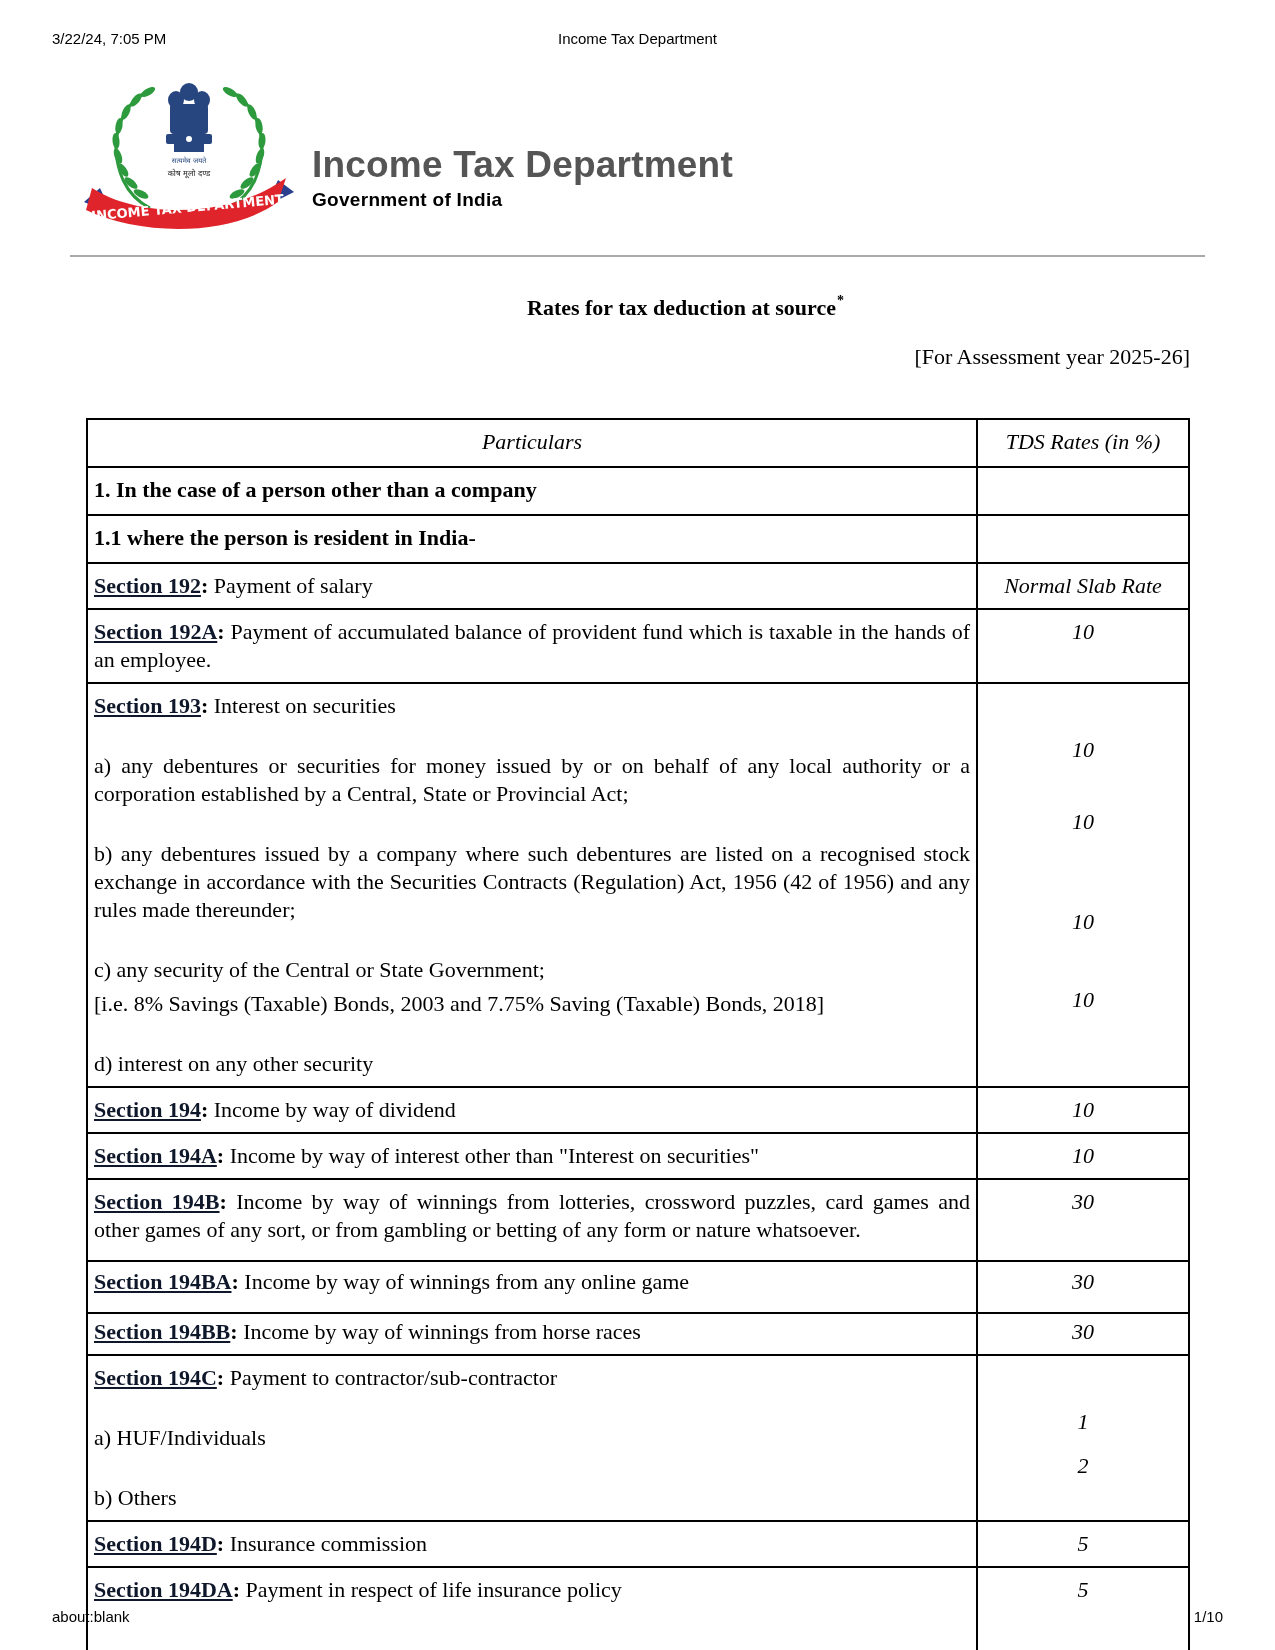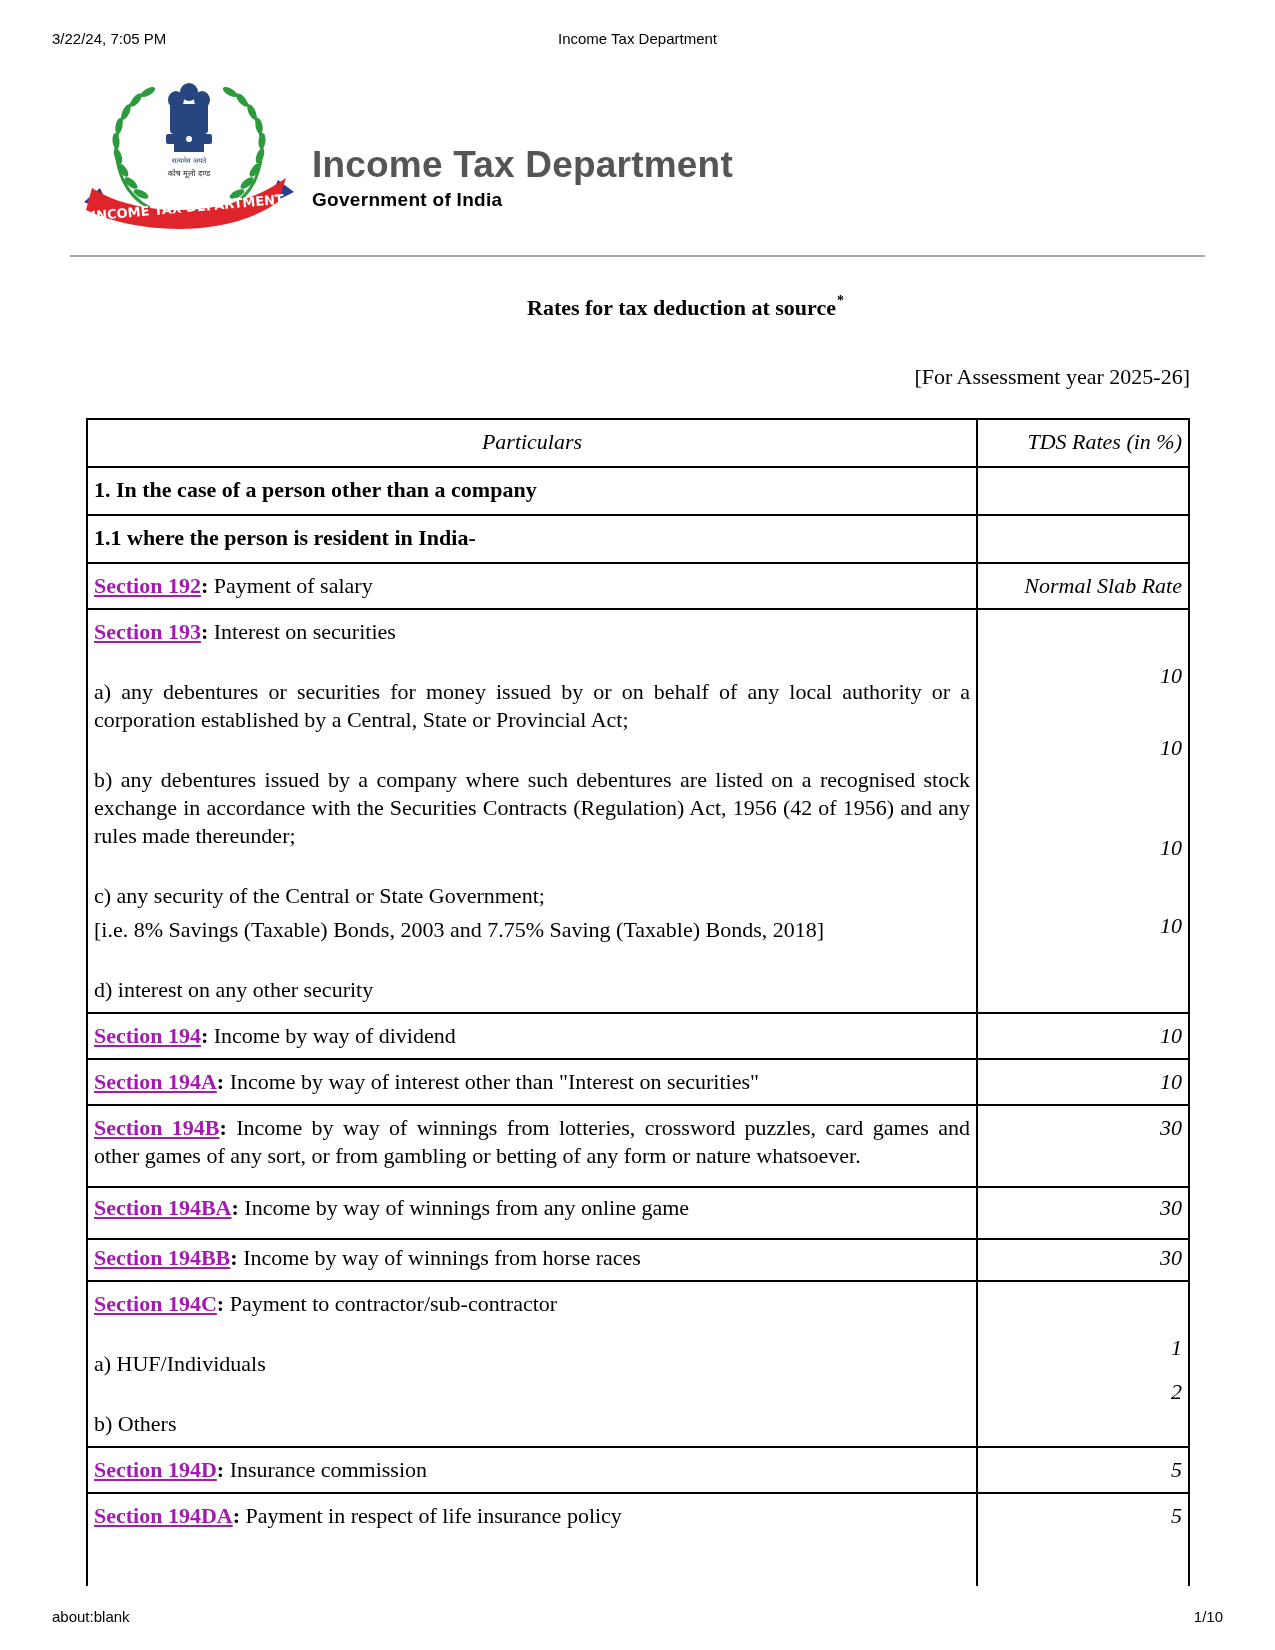--- a/index.html
+++ b/index.html
@@ -17,30 +17,30 @@
   .emblem { position: absolute; left: 0; top: 0; width: 230px; height: 170px; }
   .brand-text { position: absolute; left: 234px; top: 76px; }
   .brand-name { font-family: "Liberation Sans", sans-serif; font-weight: bold; font-size: 37px; color: #555555; letter-spacing: 0.2px; line-height: 1; }
   .brand-sub { font-family: "Liberation Sans", sans-serif; font-weight: bold; font-size: 19px; color: #000000; margin-top: 6px; letter-spacing: 0.3px; }
 
   .hr { position: absolute; top: 255px; left: 70px; width: 1135px; height: 2px; background: #a9a9a9; }
 
   .doc-title { position: absolute; top: 293px; left: 0; width: 1275px; text-align: center; font-weight: bold; font-size: 22px; padding-left: 48px; }
   .doc-title sup { font-size: 14px; vertical-align: 10px; margin-left: 1px; }
 
-  .ay { position: absolute; top: 364px; right: 85px; font-size: 22px; }
+  .ay { position: absolute; top: 344px; right: 85px; font-size: 22px; }
 
   table.tds { position: absolute; top: 418px; left: 86px; width: 1104px; border-collapse: collapse; font-size: 22px; line-height: 28px; }
   table.tds td, table.tds th { border: 2px solid #000; vertical-align: top; padding: 8px 6px 8px 6px; }
   table.tds th { font-weight: normal; font-style: italic; height: 30px; }
   table.tds th.p { text-align: center; }
-  table.tds td.rate, table.tds th.r { width: 198px; text-align: right; font-style: italic; }
+  table.tds td.rate, table.tds th.r { width: 198px; text-align: center; font-style: italic; }
   table.tds td.head { font-weight: bold; height: 30px; }
   td.justify { text-align: justify; }
-  a.sec { color: #a21caf; font-weight: bold; text-decoration: underline; }
+  a.sec { color: #0f172a; font-weight: bold; text-decoration: underline; }
   .colon { font-weight: bold; }
   .sub { margin-top: 32px; }
   .sub.tight { margin-top: 6px; }
   .rsub { margin-top: 16px; }
   table.tds tr.cut td { border-bottom: none; height: 76px; }
 </style>
 </head>
 <body>
 
 <div class="print-hdr">
@@ -118,20 +118,24 @@
   <tr>
     <td class="head">1.1 where the person is resident in India-</td>
     <td class="rate"></td>
   </tr>
 
   <tr>
     <td><a class="sec" href="#">Section 192</a><span class="colon">:</span><span> Payment of salary</span></td>
     <td class="rate">Normal Slab Rate</td>
   </tr>
 
+  <tr>
+    <td class="justify"><a class="sec" href="#">Section 192A</a><span class="colon">:</span><span> Payment of accumulated balance of provident fund which is taxable in the hands of an employee.</span></td>
+    <td class="rate">10</td>
+  </tr>
 
   <tr>
     <td class="justify">
       <div><a class="sec" href="#">Section 193</a><span class="colon">:</span><span> Interest on securities</span></div>
       <div class="sub">a) any debentures or securities for money issued by or on behalf of any local authority or a corporation established by a Central, State or Provincial Act;</div>
       <div class="sub">b) any debentures issued by a company where such debentures are listed on a recognised stock exchange in accordance with the Securities Contracts (Regulation) Act, 1956 (42 of 1956) and any rules made thereunder;</div>
       <div class="sub">c) any security of the Central or State Government;</div>
       <div class="sub tight">[i.e. 8% Savings (Taxable) Bonds, 2003 and 7.75% Saving (Taxable) Bonds, 2018]</div>
       <div class="sub">d) interest on any other security</div>
     </td>

